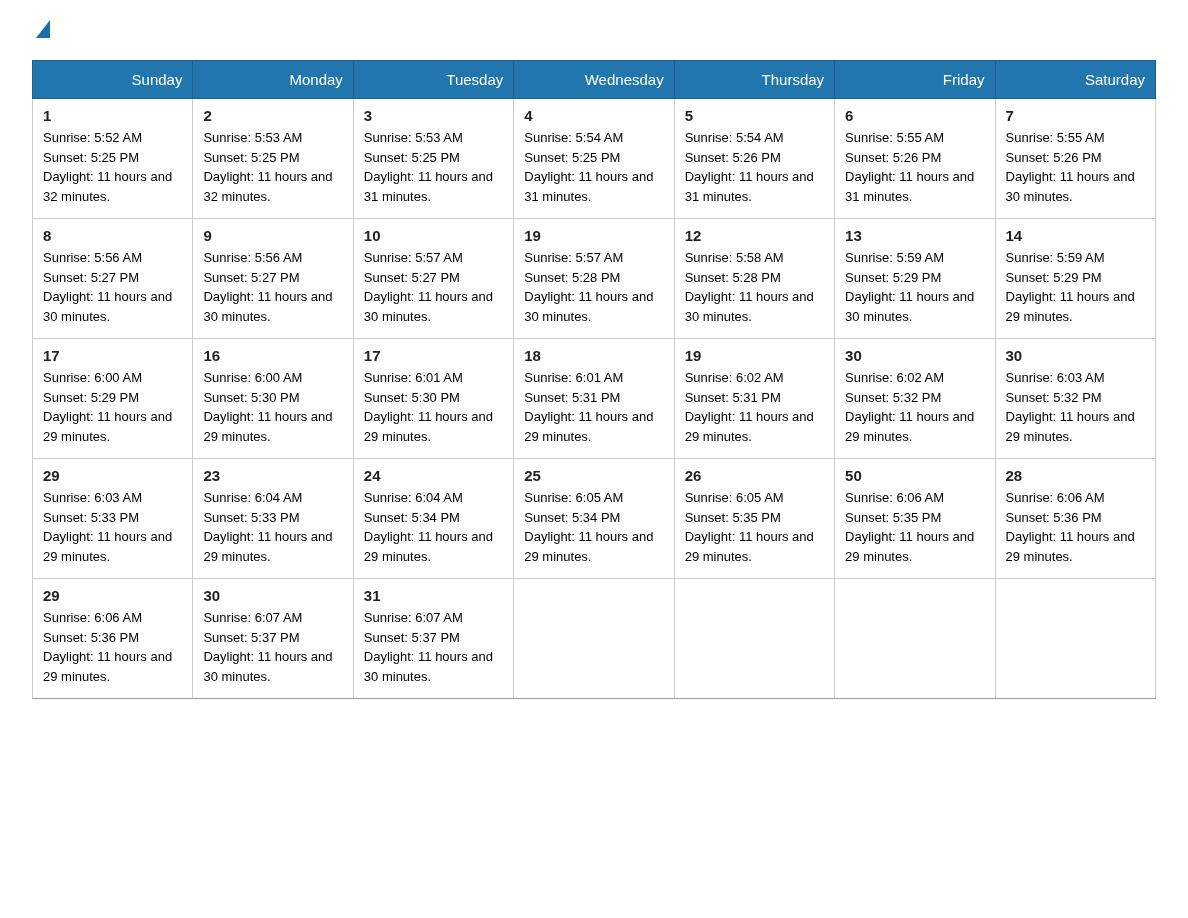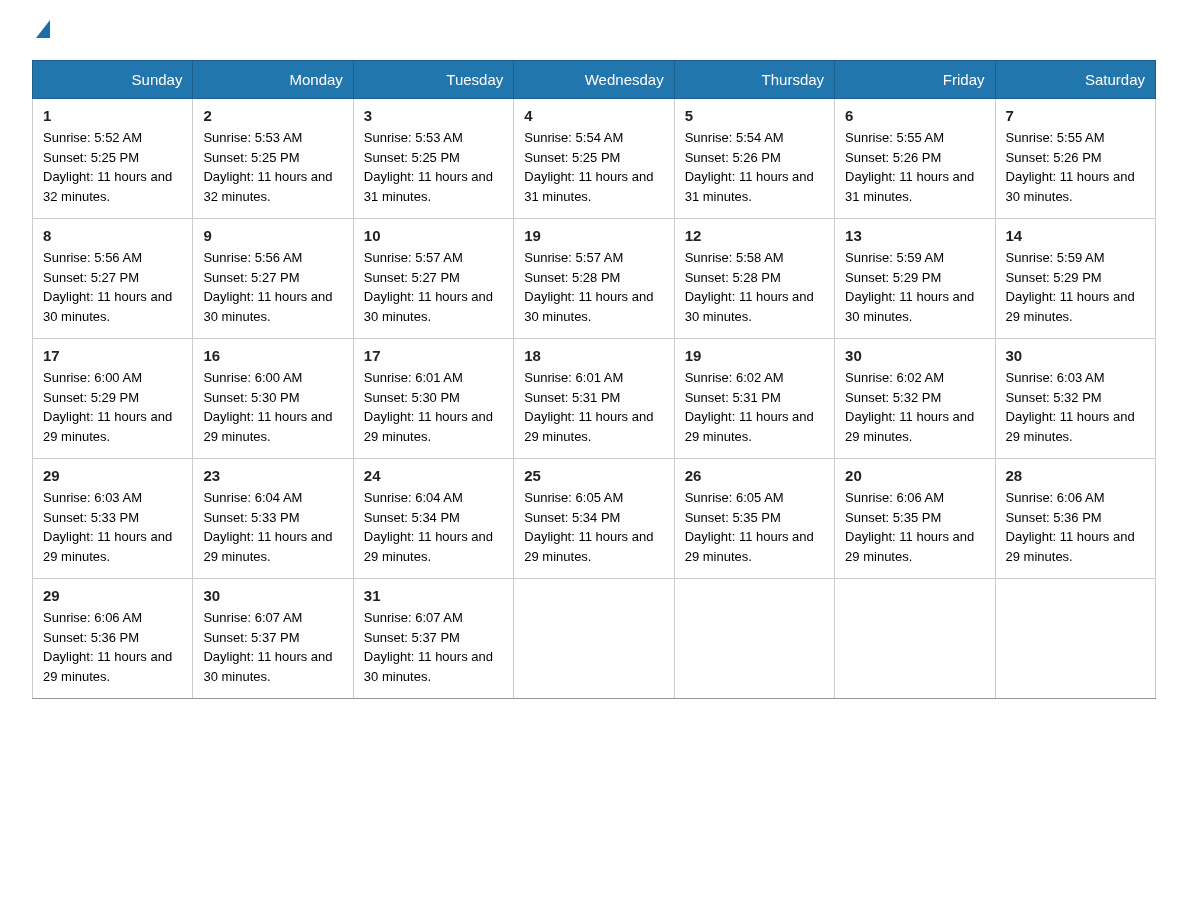--- a/index.html
+++ b/index.html
@@ -243,21 +243,21 @@
         </td>
         <td>
           <span class="day-number">25</span>
           <div class="day-info">Sunrise: 6:05 AM<br>Sunset: 5:34 PM<br>Daylight: 11 hours and 29 minutes.</div>
         </td>
         <td>
           <span class="day-number">26</span>
           <div class="day-info">Sunrise: 6:05 AM<br>Sunset: 5:35 PM<br>Daylight: 11 hours and 29 minutes.</div>
         </td>
         <td>
-          <span class="day-number">20</span>
+          <span class="day-number">50</span>
           <div class="day-info">Sunrise: 6:06 AM<br>Sunset: 5:35 PM<br>Daylight: 11 hours and 29 minutes.</div>
         </td>
         <td>
           <span class="day-number">28</span>
           <div class="day-info">Sunrise: 6:06 AM<br>Sunset: 5:36 PM<br>Daylight: 11 hours and 29 minutes.</div>
         </td>
       </tr>
       <tr>
         <td>
           <span class="day-number">29</span>

